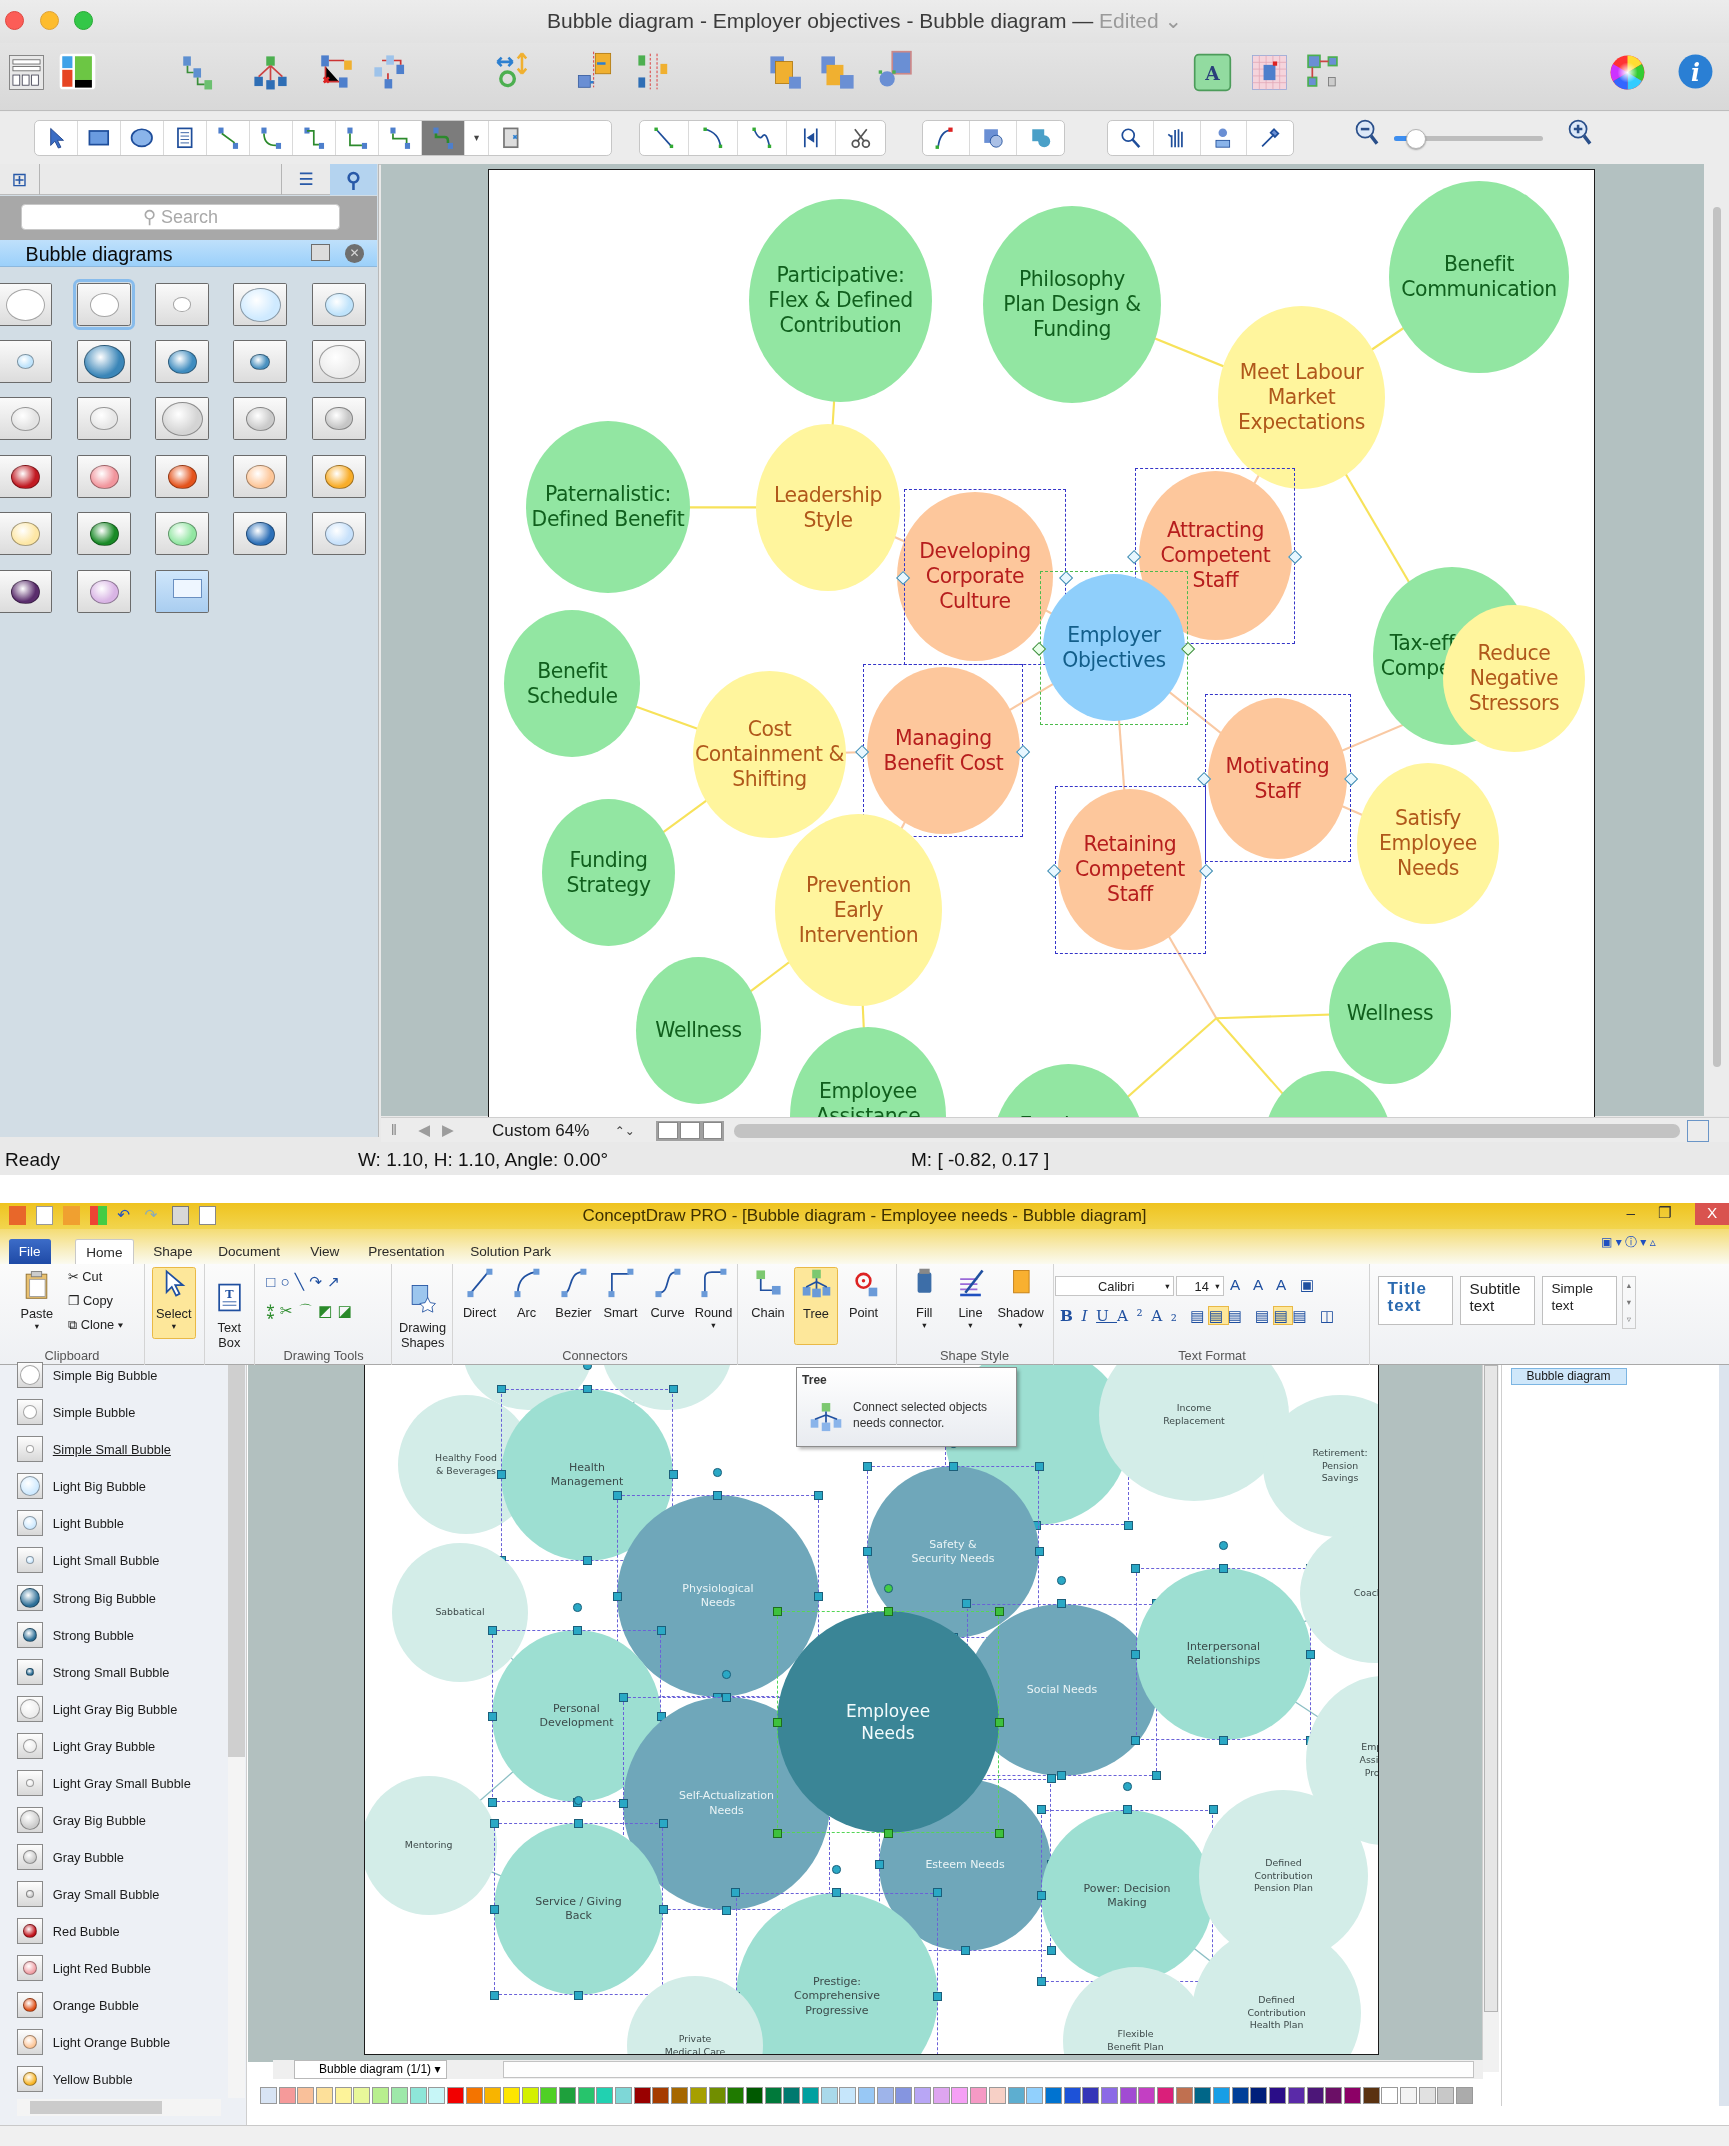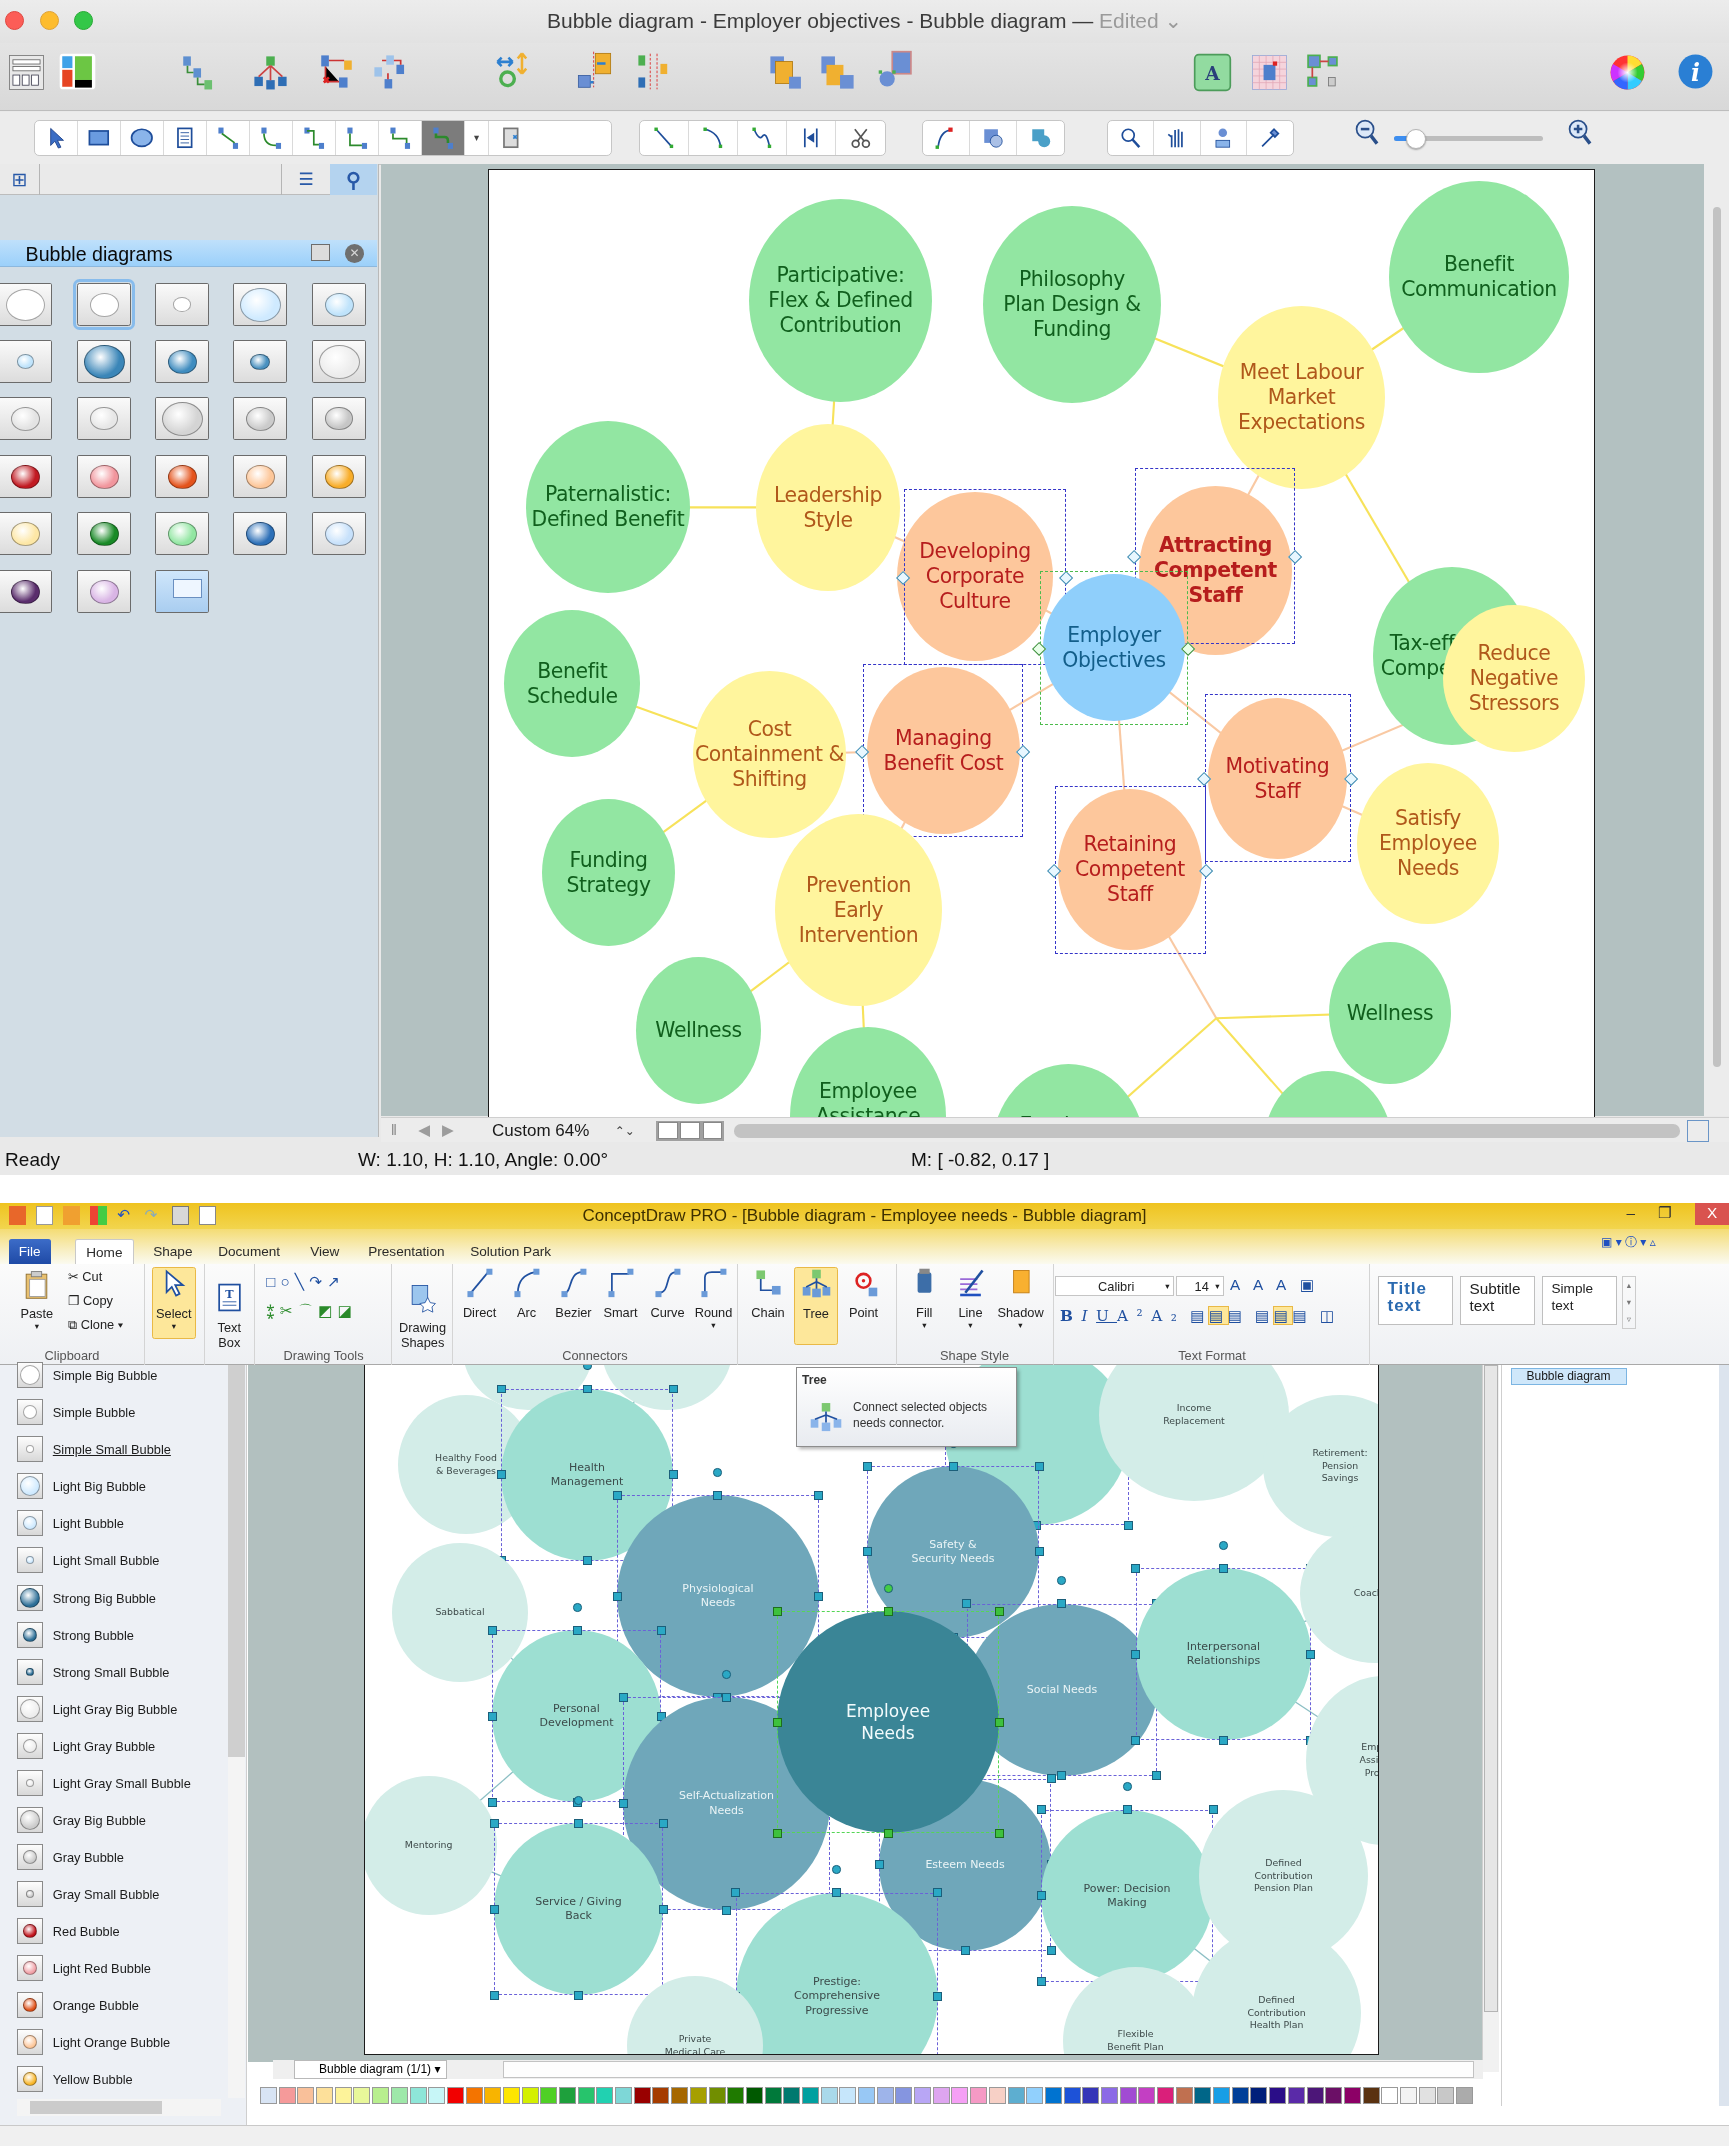--- a/index.html
+++ b/index.html
@@ -472,20 +472,23 @@
         <path d="M8 13h10M13 8v10" stroke="#2a4f8a" stroke-width="3"></path>
         <path d="M20 21l7 9" stroke="#2a4f8a" stroke-width="4"></path>
       </svg>
     </div>
 
   <div class="lib">
     <div class="lib-top">
       <div class="seg-a">⊞</div>
       <div class="seg-b">☰</div>
       <div class="seg-c">⚲</div>
+    </div>
+    <div class="lib-searchrow">
+      <div class="lib-search">⚲ <span>Search</span></div>
     </div>
     <div class="lib-header">
       <span class="title">Bubble diagrams</span>
       <span class="save"></span>
       <span class="close">✕</span>
     </div>
     <div class="lib-grid" id="libGrid">
         <div class="lib-cell" style="left: -1.7px; top: 0px;">
           <span class="dot" style="width: 39px; height: 32px; background: radial-gradient(circle at 40% 35%, rgb(255, 255, 255), rgb(255, 255, 255) 60%); border: 0.9px solid rgba(0, 0, 0, 0.35);"></span>
         </div>
@@ -616,21 +619,21 @@
 Defined Benefit</div>
       <div class="node yellow" style="left: 267px; top: 254px; width: 144px; height: 167px;">Leadership
 Style</div>
       <div class="node orange" style="left: 408px; top: 322px; width: 156px; height: 169px;">Developing
 Corporate
 Culture</div>
       <div class="sel" style="left: 415px; top: 319px; width: 162px; height: 176px;">
         <div class="handle" style="left: -6.8px; top: 83px;"></div>
         <div class="handle" style="left: 156px; top: 83px;"></div>
       </div>
-      <div class="node orange" style="left: 650px; top: 316px; width: 153px; height: 169px; font-weight: bold;">Attracting
+      <div class="node orange" style="left: 650px; top: 301px; width: 153px; height: 169px;">Attracting
 Competent
 Staff</div>
       <div class="sel" style="left: 646px; top: 298px; width: 160px; height: 176px;">
         <div class="handle" style="left: -6.8px; top: 83px;"></div>
         <div class="handle" style="left: 154px; top: 83px;"></div>
       </div>
       <div class="node green" style="left: 884px; top: 397px; width: 158px; height: 178px;">Tax-effective
 Compensation</div>
       <div class="node green" style="left: 15.3px; top: 440px; width: 136px; height: 147px;">Benefit
 Schedule</div>

